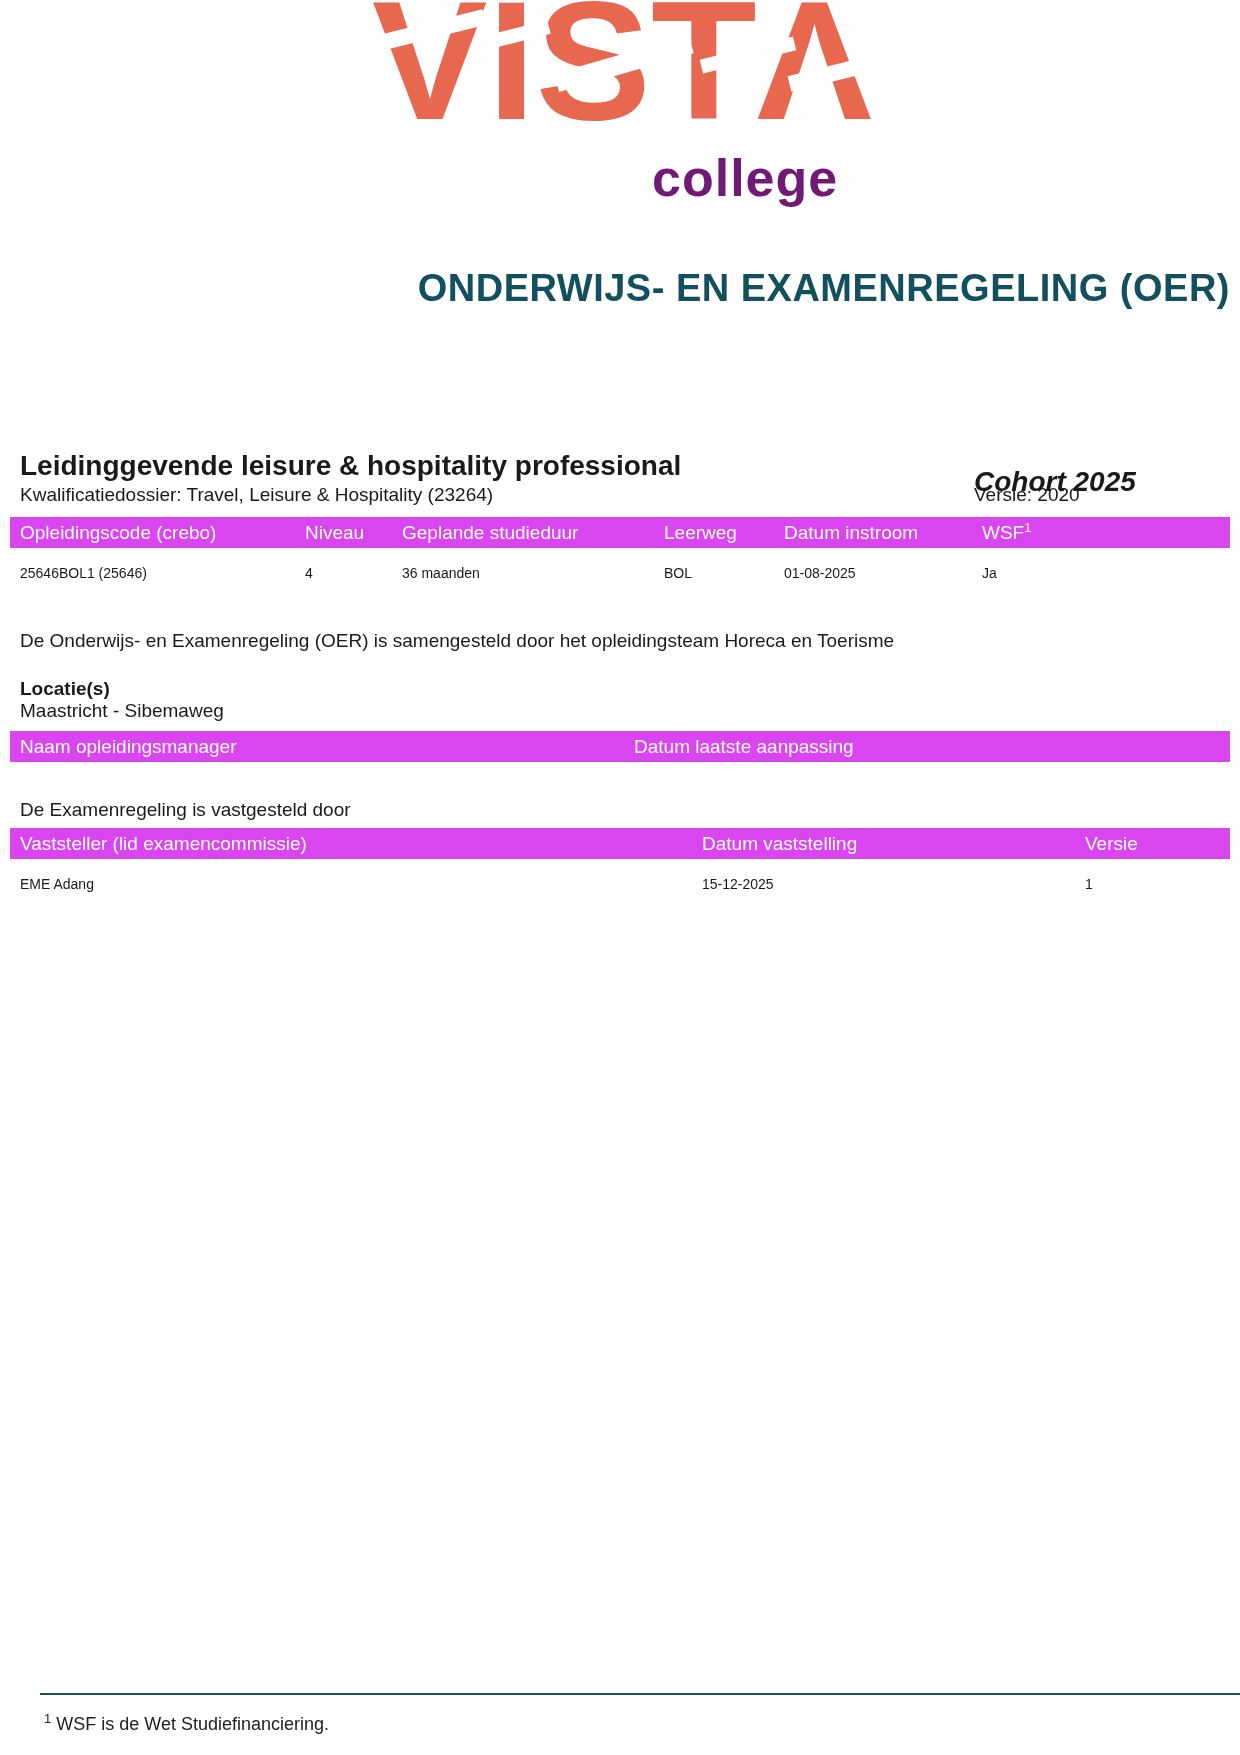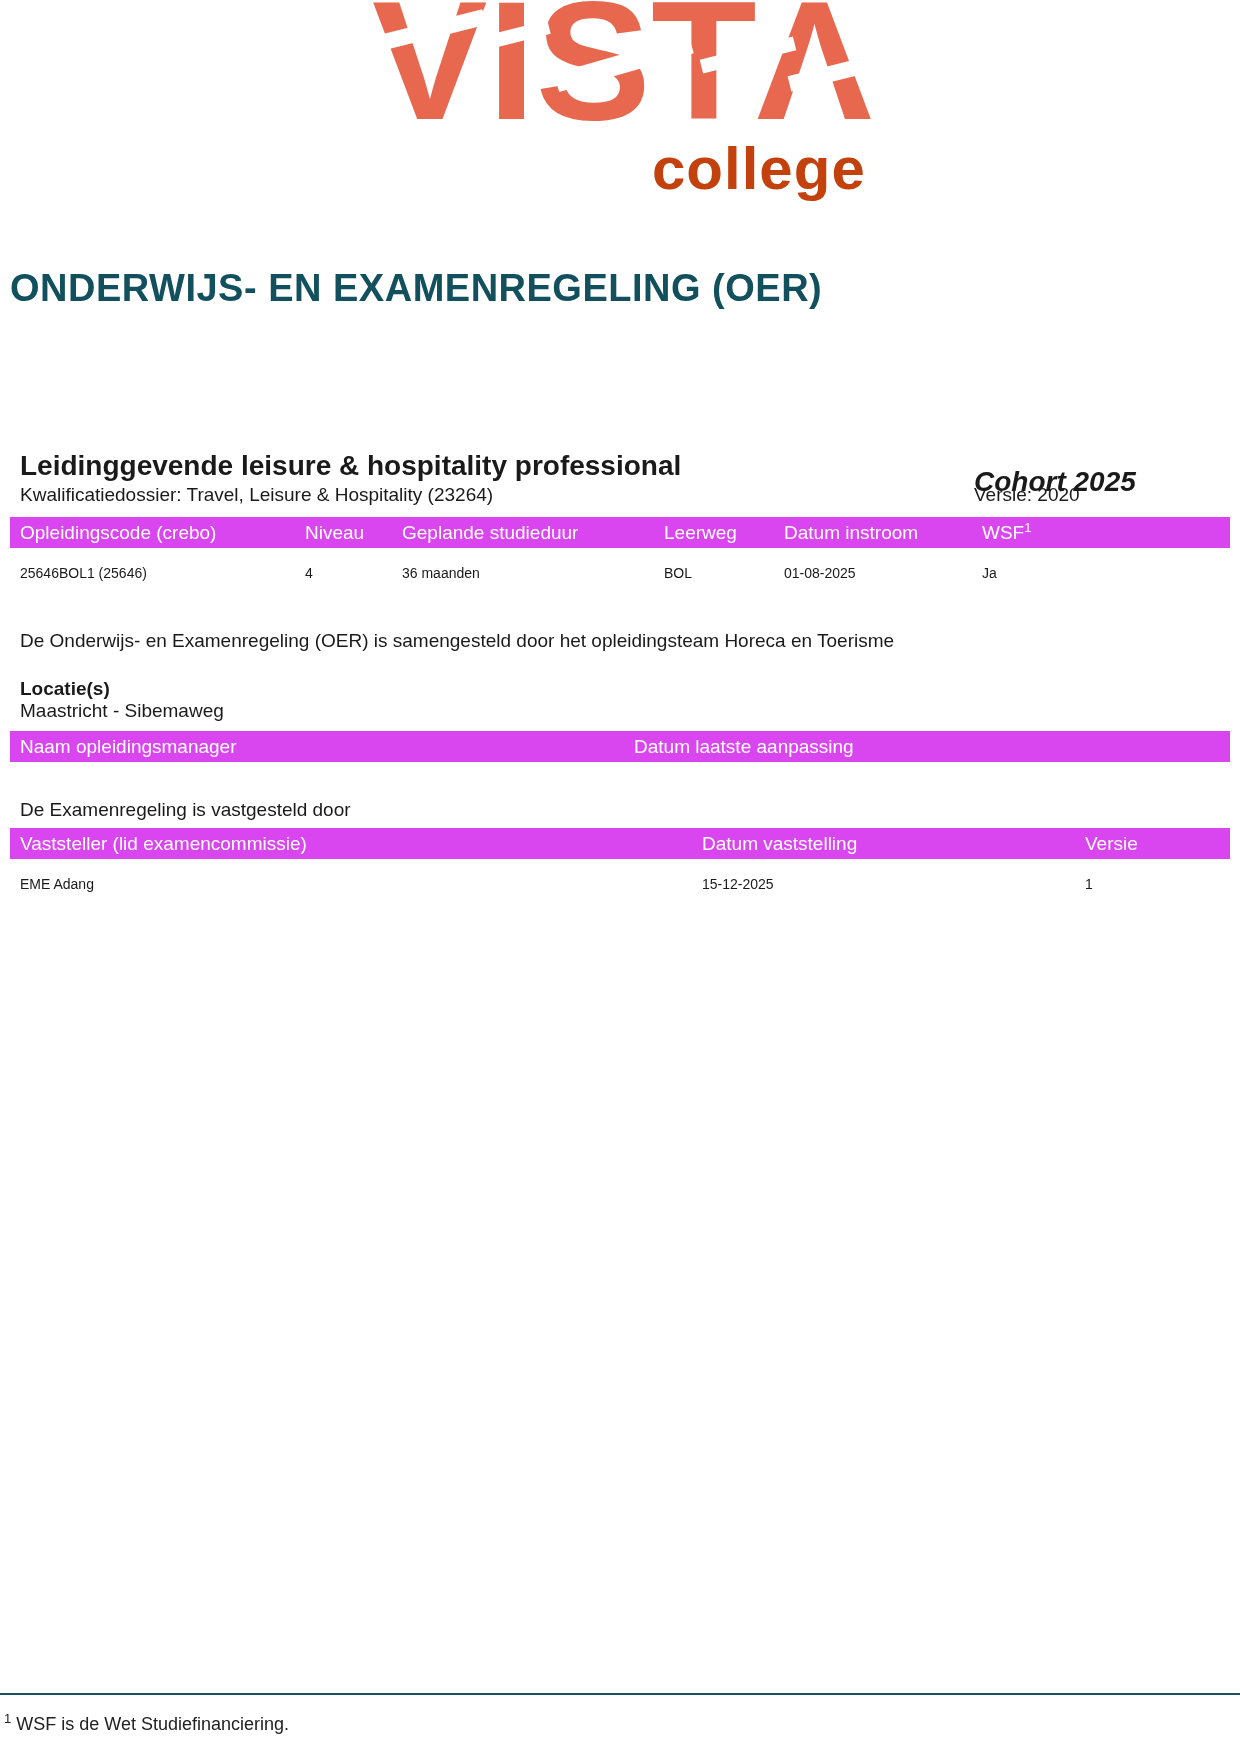--- a/index.html
+++ b/index.html
@@ -10,29 +10,29 @@
     overflow:hidden;
     font-family:"Liberation Sans", sans-serif;
     color:#1a1a1a;
   }
   .content { padding:0 10px; }
 
   
   .logo-area { position:relative; height:205px; }
   .vista-svg { position:absolute; left:362px; top:-2px; }
   .college {
-    position:absolute; left:642px; top:139px;
-    font-size:60px; font-weight:bold; letter-spacing:1px;
-    color:#c2410c; line-height:1;
+    position:absolute; left:642px; top:152px;
+    font-size:52px; font-weight:bold; letter-spacing:1px;
+    color:#701a75; line-height:1;
   }
 
   
   .doc-title {
     margin-top:62px;
-    text-align:left;
+    text-align:right;
     font-size:38px; font-weight:800; letter-spacing:0.5px;
     color:#11505C;
   }
 
   
   .prog-row { position:relative; margin-top:140px; padding-left:10px; }
   .prog-name { font-size:28px; font-weight:bold; line-height:1.15; }
   .prog-cohort { position:absolute; left:964px; top:16px; font-size:28px; font-weight:bold;font-style:italic; }
 
   .dossier-row { position:relative; margin-top:2px; padding-left:10px; font-size:19px; }
@@ -56,21 +56,21 @@
   }
   th sup { font-size:13px; line-height:0; }
 
   
   .para { margin-top:40px; padding-left:10px; font-size:19px; line-height:22px; }
   .para2 { margin-top:37px; padding-left:10px; font-size:19px; line-height:22px; }
   .loc-label { margin-top:26px; padding-left:10px; font-size:19px; font-weight:bold; line-height:21px; }
   .loc-value { padding-left:10px; font-size:19px; line-height:21px; margin-top:1px; }
 
   
-  .footer { position:absolute; left:0; right:0; top:1693px; }
+  .footer { position:absolute; left:0; right:0; top:1693px;padding-left:40px; }
   .footer-line { height:2px; background:#17525E; }
   .footnote { padding:16px 0 0 4px; font-size:18px; color:#222; }
   .footnote sup { font-size:13px; }
 </style>
 </head>
 <body>
 
 <div class="page">
   <div class="content">
 

